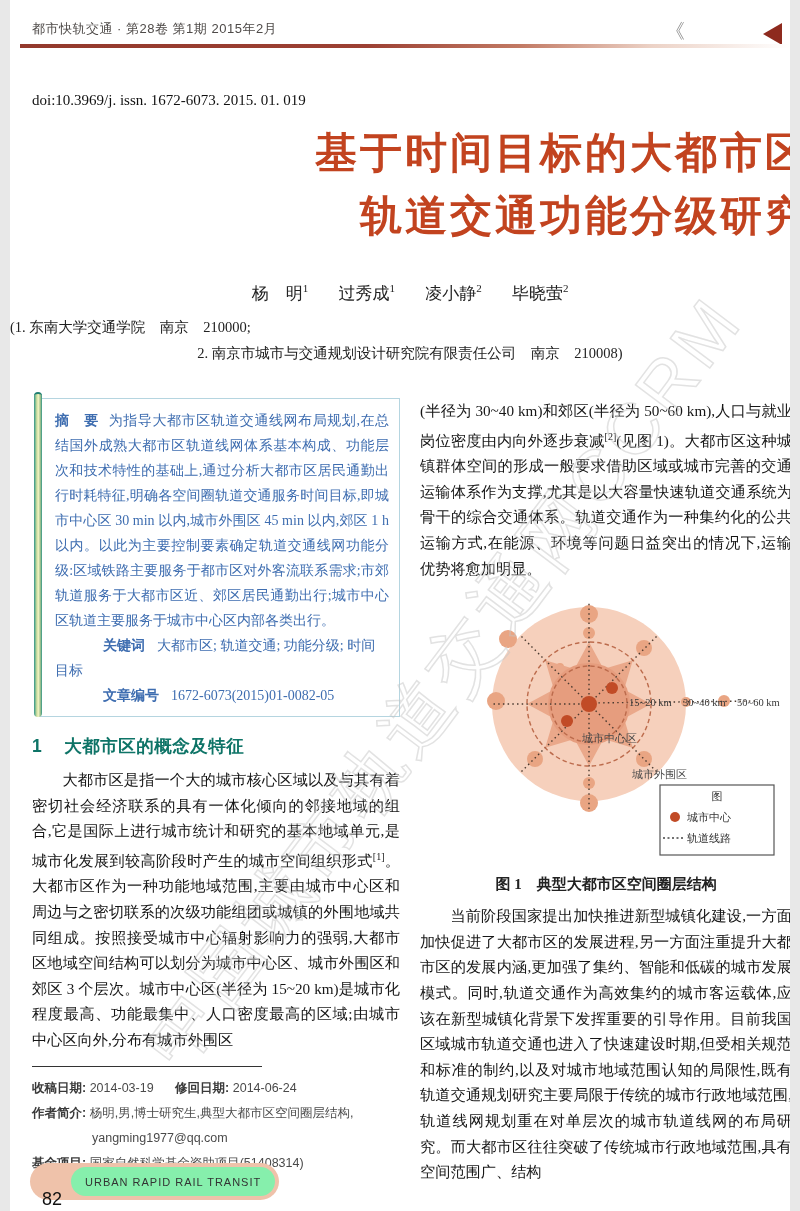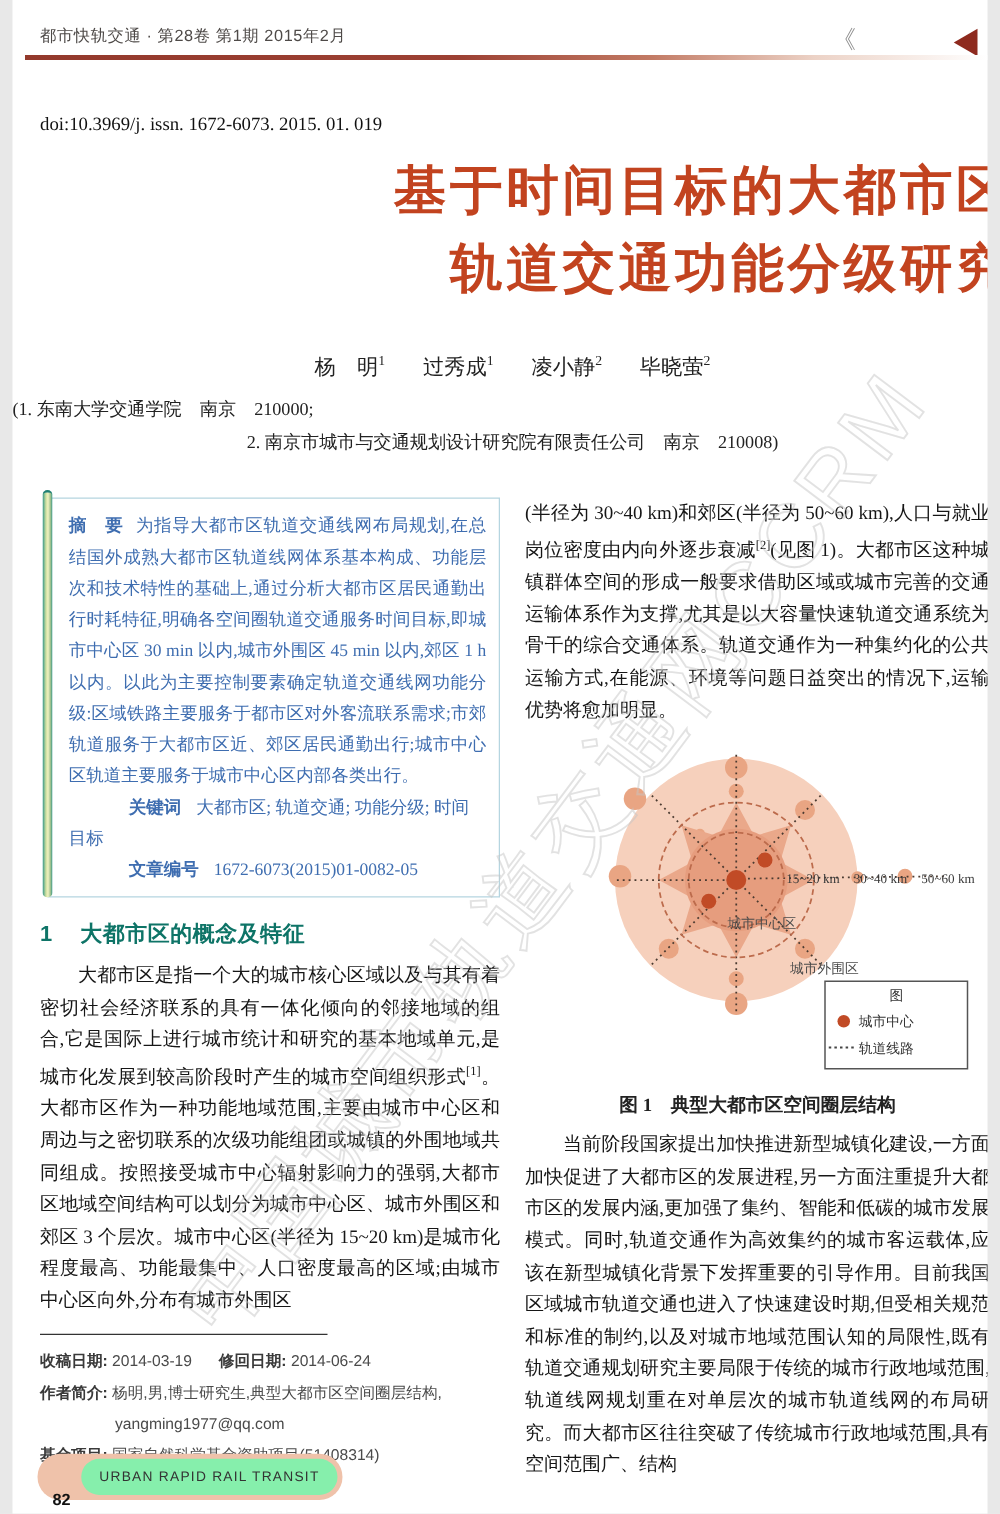--- a/index.html
+++ b/index.html
@@ -54,21 +54,21 @@
     line-height:25px; color:#4a4a4a; }
   .footnotes b { color:#3a3a3a; }
   .foot-email { padding-left:60px; }
   .foot-gap { display:inline-block; width:18px; }
   
   .fig-wrap { position:relative; margin-top:8px; height:284px; }
   .fig-caption { text-align:center; font-size:15px; font-weight:bold; color:#222; margin-top:2px; }
   
   .footer-pill { position:absolute; left:20px; top:1163px; height:37px;
     background:#efc2aa; border-radius:19px; display:flex; align-items:center; padding:0 4px 0 12px; }
-  .page-num { font-family:"Liberation Sans",sans-serif; font-weight:bold; font-size:13px; color:#111; margin-right:9px;margin-top:35px; }
+  .page-num { font-family:"Liberation Sans",sans-serif; font-weight:normal; font-size:18px; color:#111; margin-right:9px;margin-top:35px; }
   .pill-inner { background:#86efac; border-radius:15px; height:29px; display:flex; align-items:center;
     padding:0 14px; }
   .journal-en { font-family:"Liberation Sans",sans-serif; font-size:11px; color:#333; letter-spacing:1px; }
   
   .watermark { position:absolute; left:150px; top:1010px; transform:rotate(-53deg);
     transform-origin:left center; white-space:nowrap; font-size:72px; letter-spacing:6px;
     color:transparent; -webkit-text-stroke:1.5px #c6c6c6; opacity:.5; z-index:9; pointer-events:none;
     font-family:"Liberation Sans",sans-serif; }
 </style>
 </head>

